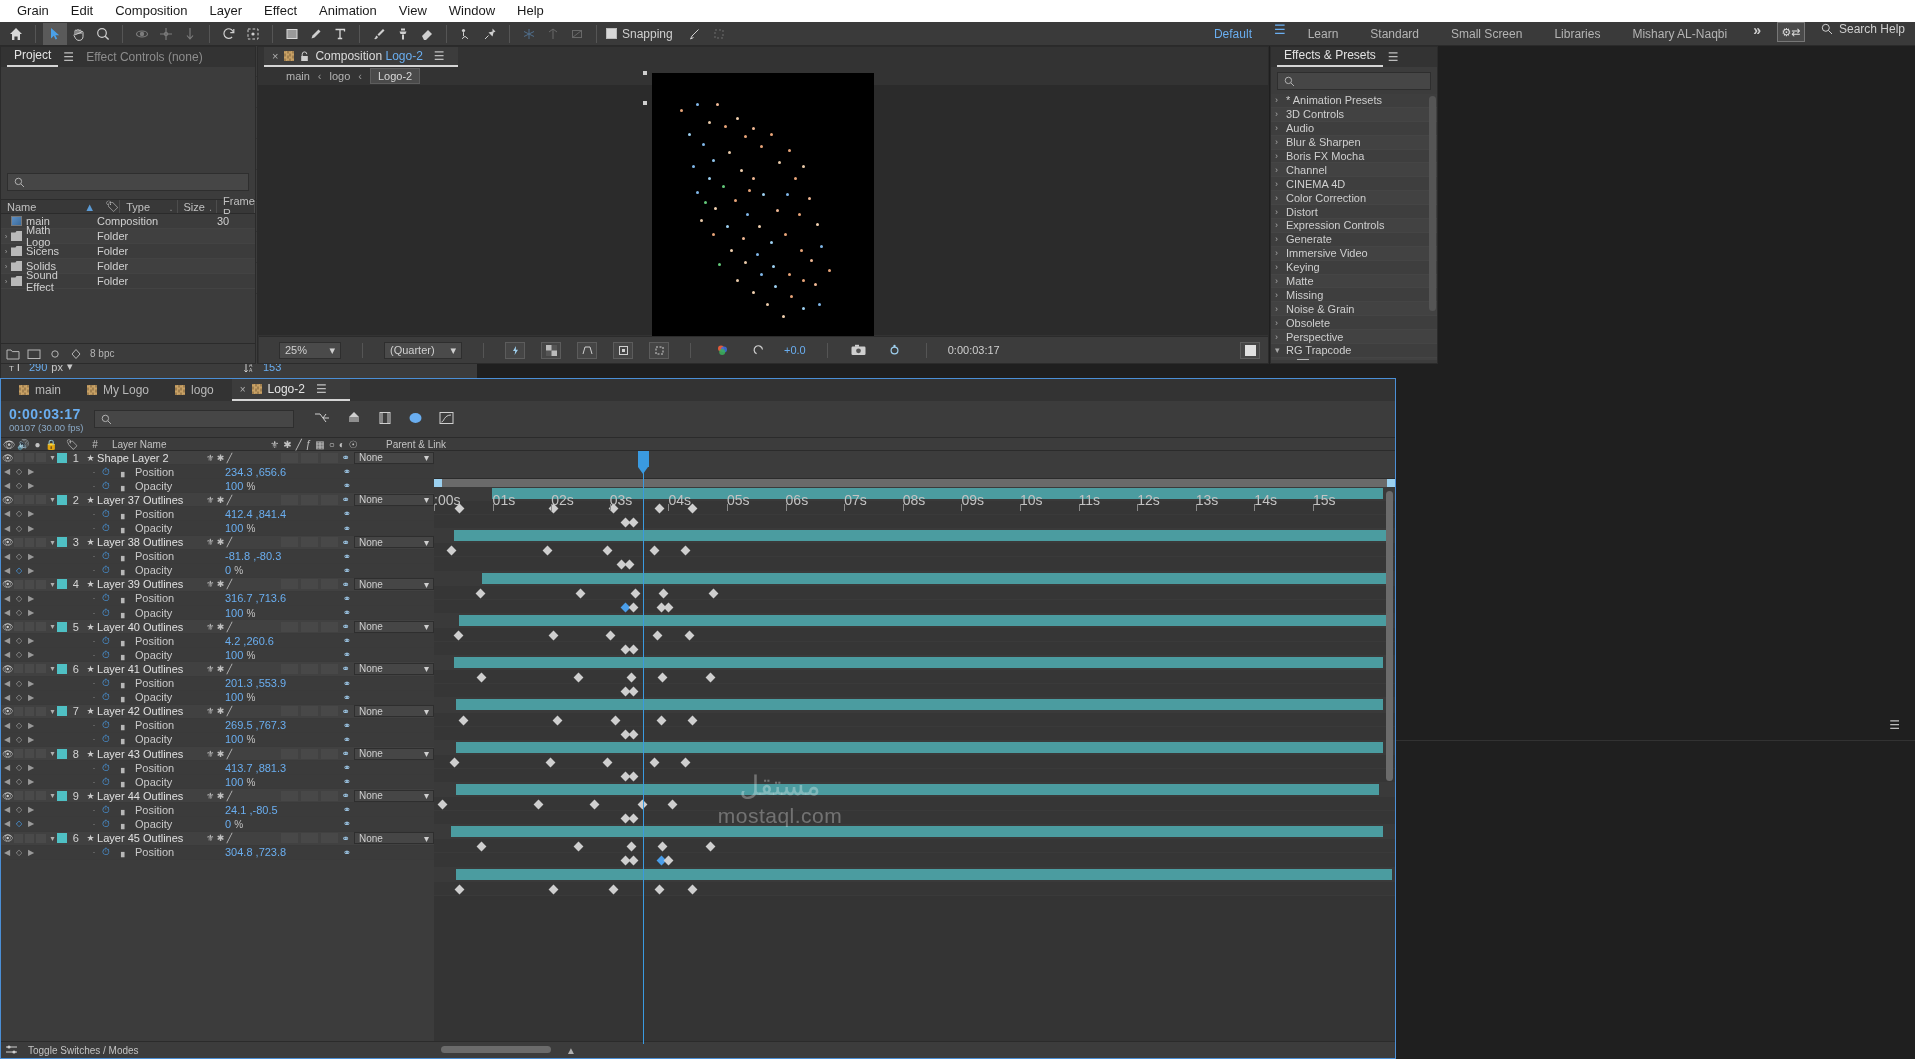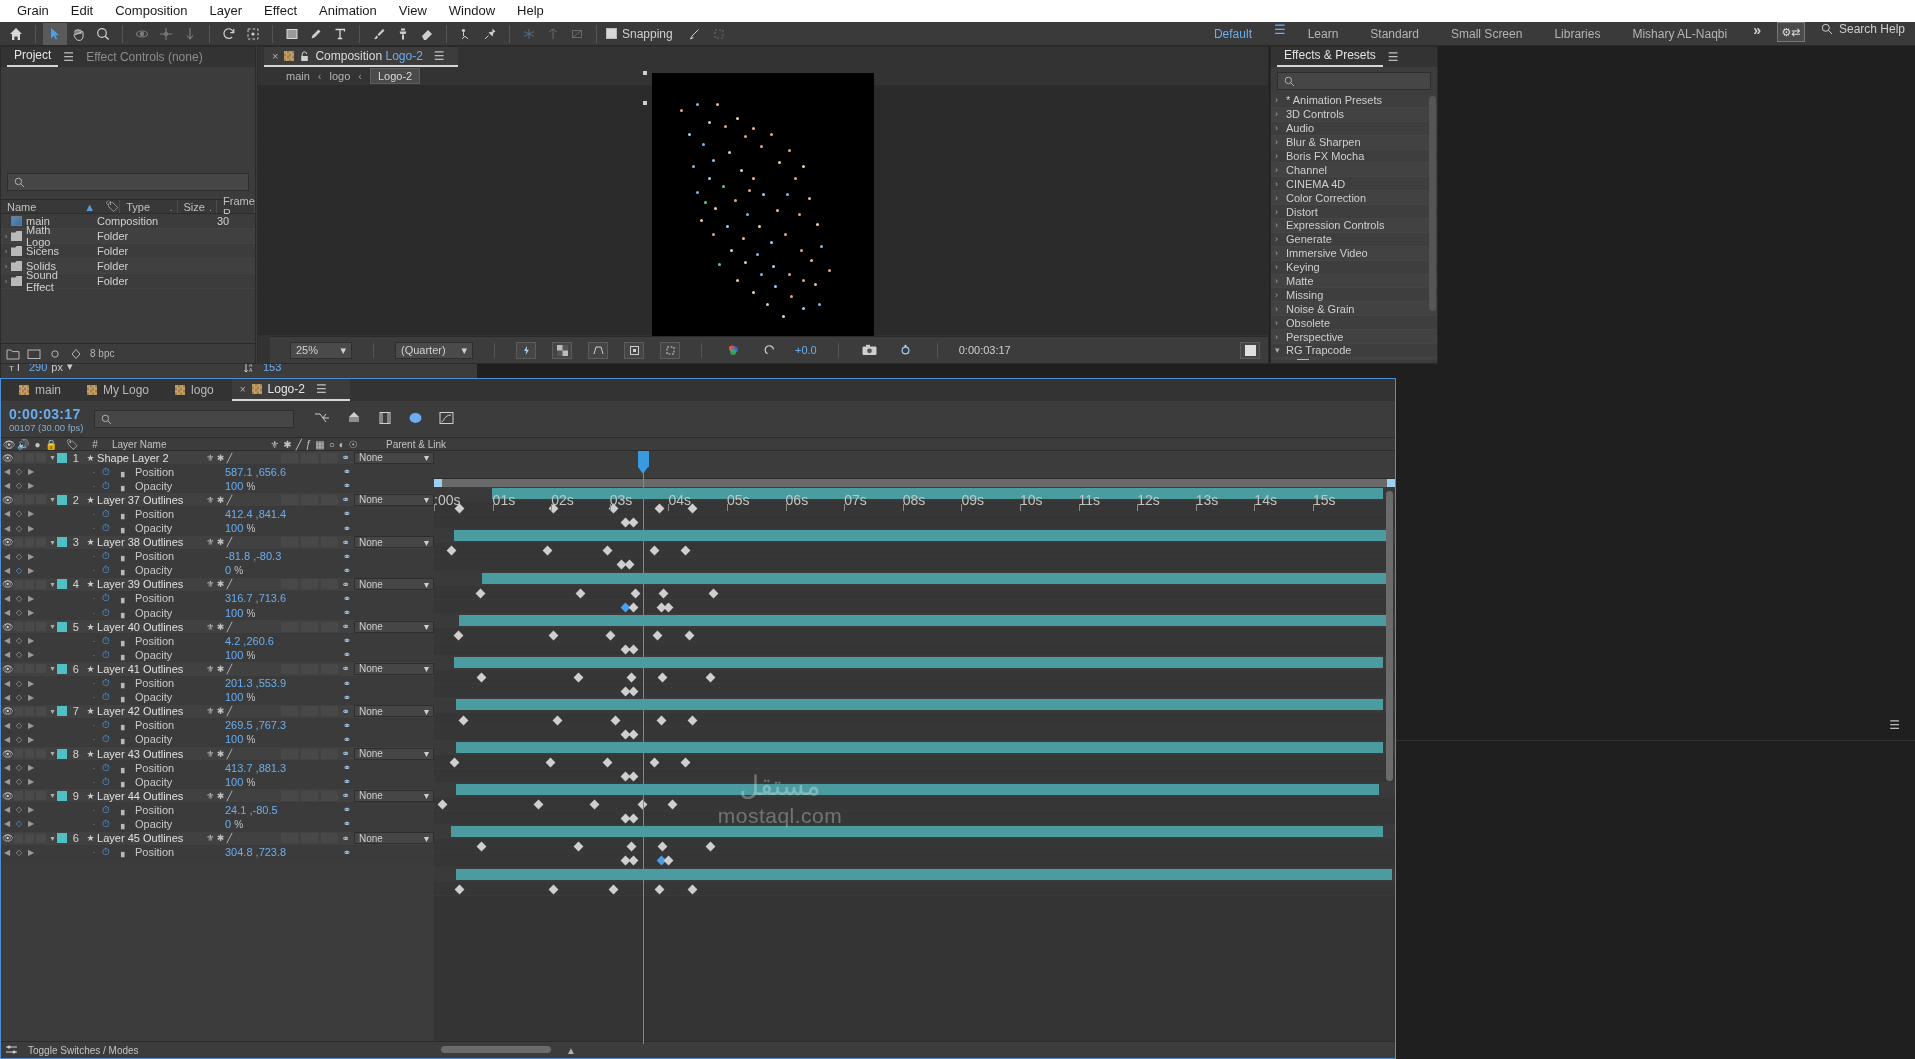--- a/index.html
+++ b/index.html
@@ -73,21 +73,21 @@
   .thumb{width:10px;height:10px;background:repeating-conic-gradient(#c8a165 0 25%,#a07f4e 0 50%) 0/5px 5px;}
   .comp-tab .ttl{font-size:12px;color:#dcdcdc;}
   .comp-tab .ttl b{color:#6aaef0;font-weight:normal;}
   .bread{height:18px;display:flex;align-items:center;gap:8px;padding-left:28px;background:#333;font-size:11px;color:#b4b4b4;}
   .bread .cur{background:#4a4a4a;border:1px solid #5d5d5d;color:#d8d8d8;padding:1px 7px;}
   .bread .sep{color:#9a9a9a;}
   .comp-stage{position:absolute;left:0;right:0;top:38px;bottom:28px;background:#2b2b2b;
               display:flex;align-items:center;justify-content:center;}
   .canvas{position:relative;width:222px;height:275px;background:#000;}
   .handle{position:absolute;width:4px;height:4px;background:#cfcfcf;}
-  .comp-foot{position:absolute;left:12px;right:0;bottom:0;height:27px;background:#3c3c3c;
+  .comp-foot{position:absolute;left:1px;right:0;bottom:0;height:27px;background:#3c3c3c;
     border-top:1px solid #2b2b2b;display:flex;align-items:center;gap:16px;padding-left:20px;font-size:11px;color:#cfcfcf;margin-top:27px;}
   .mini-sel{height:17px;min-width:62px;background:#4a4a4a;border:1px solid #2e2e2e;display:flex;
     align-items:center;justify-content:space-between;padding:0 5px;}
   .vsep{width:1px;height:15px;background:#555;margin:0 5px;}
   .fico{width:20px;height:17px;border:1px solid #5c5c5c;background:#454545;display:flex;align-items:center;justify-content:center;}
   .tc-blue{color:#6aaef0;}
 
   
   #effects{left:1270px;top:46px;width:168px;height:318px;}
   .fx-search{margin:5px 6px 4px;height:18px;background:#464646;border:1px solid #2e2e2e;
@@ -1057,21 +1057,21 @@
   </div>
           <div class="lrow prop">
       <span class="kn">◀</span>
       <span class="kn ">◇</span>
       <span class="kn">▶</span>
       <span style="width:52px"></span>
       <span class="dmark">·</span>
       <span class="stop">⏱</span>
       <span class="graph">▗</span>
       <span class="pname">Position</span>
-      <span class="pval">587.1 ,656.6</span>
+      <span class="pval">234.3 ,656.6</span>
       <span class="spiral">⚭</span>
     </div>
           <div class="lrow prop">
       <span class="kn">◀</span>
       <span class="kn ">◇</span>
       <span class="kn">▶</span>
       <span style="width:52px"></span>
       <span class="dmark">·</span>
       <span class="stop">⏱</span>
       <span class="graph">▗</span>

